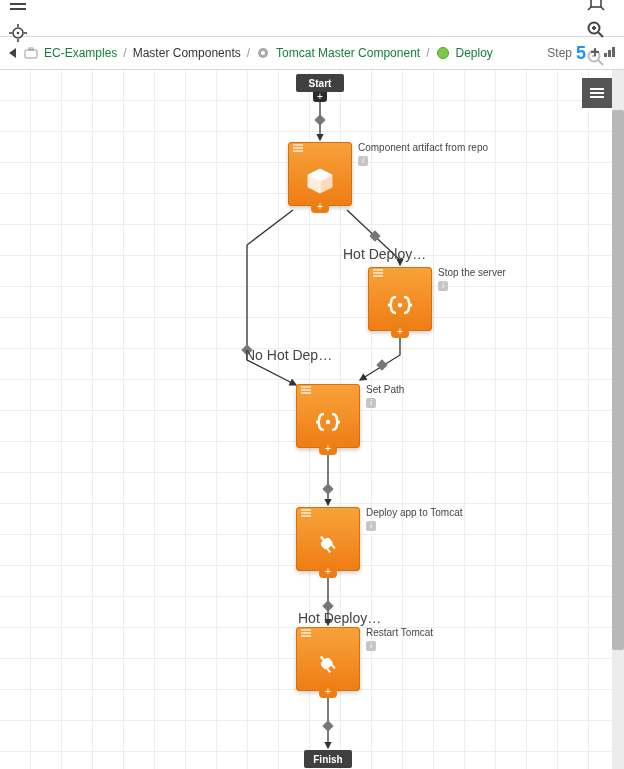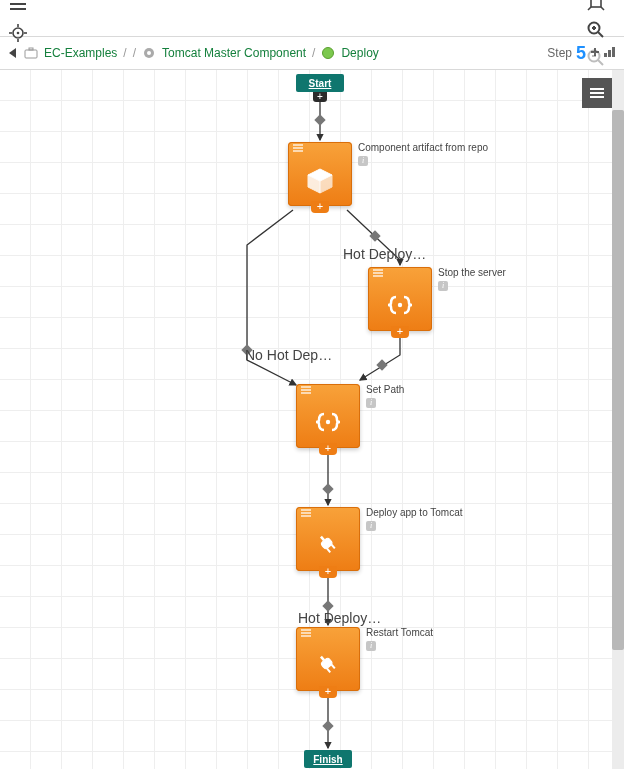--- a/index.html
+++ b/index.html
@@ -28,21 +28,21 @@
   .grid{position:absolute;inset:0;
     background-image:linear-gradient(#eee 1px,transparent 1px),linear-gradient(90deg,#eee 1px,transparent 1px);
     background-size:31px 31px;
     background-position:-1px -1px;}
   .scrollbar-v{position:absolute;right:0;top:0;bottom:0;width:12px;background:#ececec;}
   .scrollbar-v .thumb{position:absolute;right:0;width:12px;background:#b8b8b8;border-radius:2px;}
   .side-tab{position:absolute;right:12px;top:8px;width:30px;height:30px;background:#555;display:flex;align-items:center;justify-content:center;}
   .side-tab svg line{stroke:#fff;stroke-width:2;}
 
   
-  .term{position:absolute;width:48px;height:18px;background:#0f766e;color:#fff;font-size:10px;font-weight:bold;display:flex;align-items:center;justify-content:center;border-radius:2px;text-decoration:underline;}
+  .term{position:absolute;width:48px;height:18px;background:#404040;color:#fff;font-size:10px;font-weight:bold;display:flex;align-items:center;justify-content:center;border-radius:2px;}
   .term-plus{position:absolute;width:14px;height:10px;background:#2b2b2b;color:#fff;font-size:10px;line-height:9px;text-align:center;border-radius:0 0 3px 3px;}
   .term-plus::after{content:"+";}
 
   .step{position:absolute;width:64px;height:64px;border-radius:4px;
         background:linear-gradient(180deg,#f8a23a 0%,#ee7d14 100%);
         box-shadow:0 0 0 1px #d96e0a inset, 0 2px 4px rgba(0,0,0,.2);}
   .step .bar{position:absolute;top:0;left:0;right:0;height:12px;display:flex;align-items:center;padding-left:4px;}
   .step .bar svg line{stroke:rgba(255,255,255,.9);stroke-width:1.4;}
   .step .body{position:absolute;inset:12px 0 0 0;display:flex;align-items:center;justify-content:center;}
   .step .body svg{stroke:#fff;fill:none;}
@@ -122,20 +122,21 @@
       </svg>
     </span>
   <span class="crumb-ico">
       <svg width="14" height="12">
         <rect x="1" y="3" width="12" height="8" rx="1" stroke="#999" fill="none"></rect>
         <rect x="5" y="1" width="4" height="2" stroke="#999" fill="none"></rect>
       </svg>
     </span>
   <span class="crumb">EC-Examples</span>
   <span class="sep">/</span>
+  <span class="crumb strong">Master Components</span>
   <span class="sep">/</span>
   <span class="crumb-ico">
       <svg width="12" height="12">
         <circle cx="6" cy="6" r="5" fill="#aaa"></circle>
         <circle cx="6" cy="6" r="2" fill="#fff"></circle>
       </svg>
     </span>
   <span class="crumb">Tomcat Master Component</span>
   <span class="sep">/</span>
   <span class="crumb-ico">

